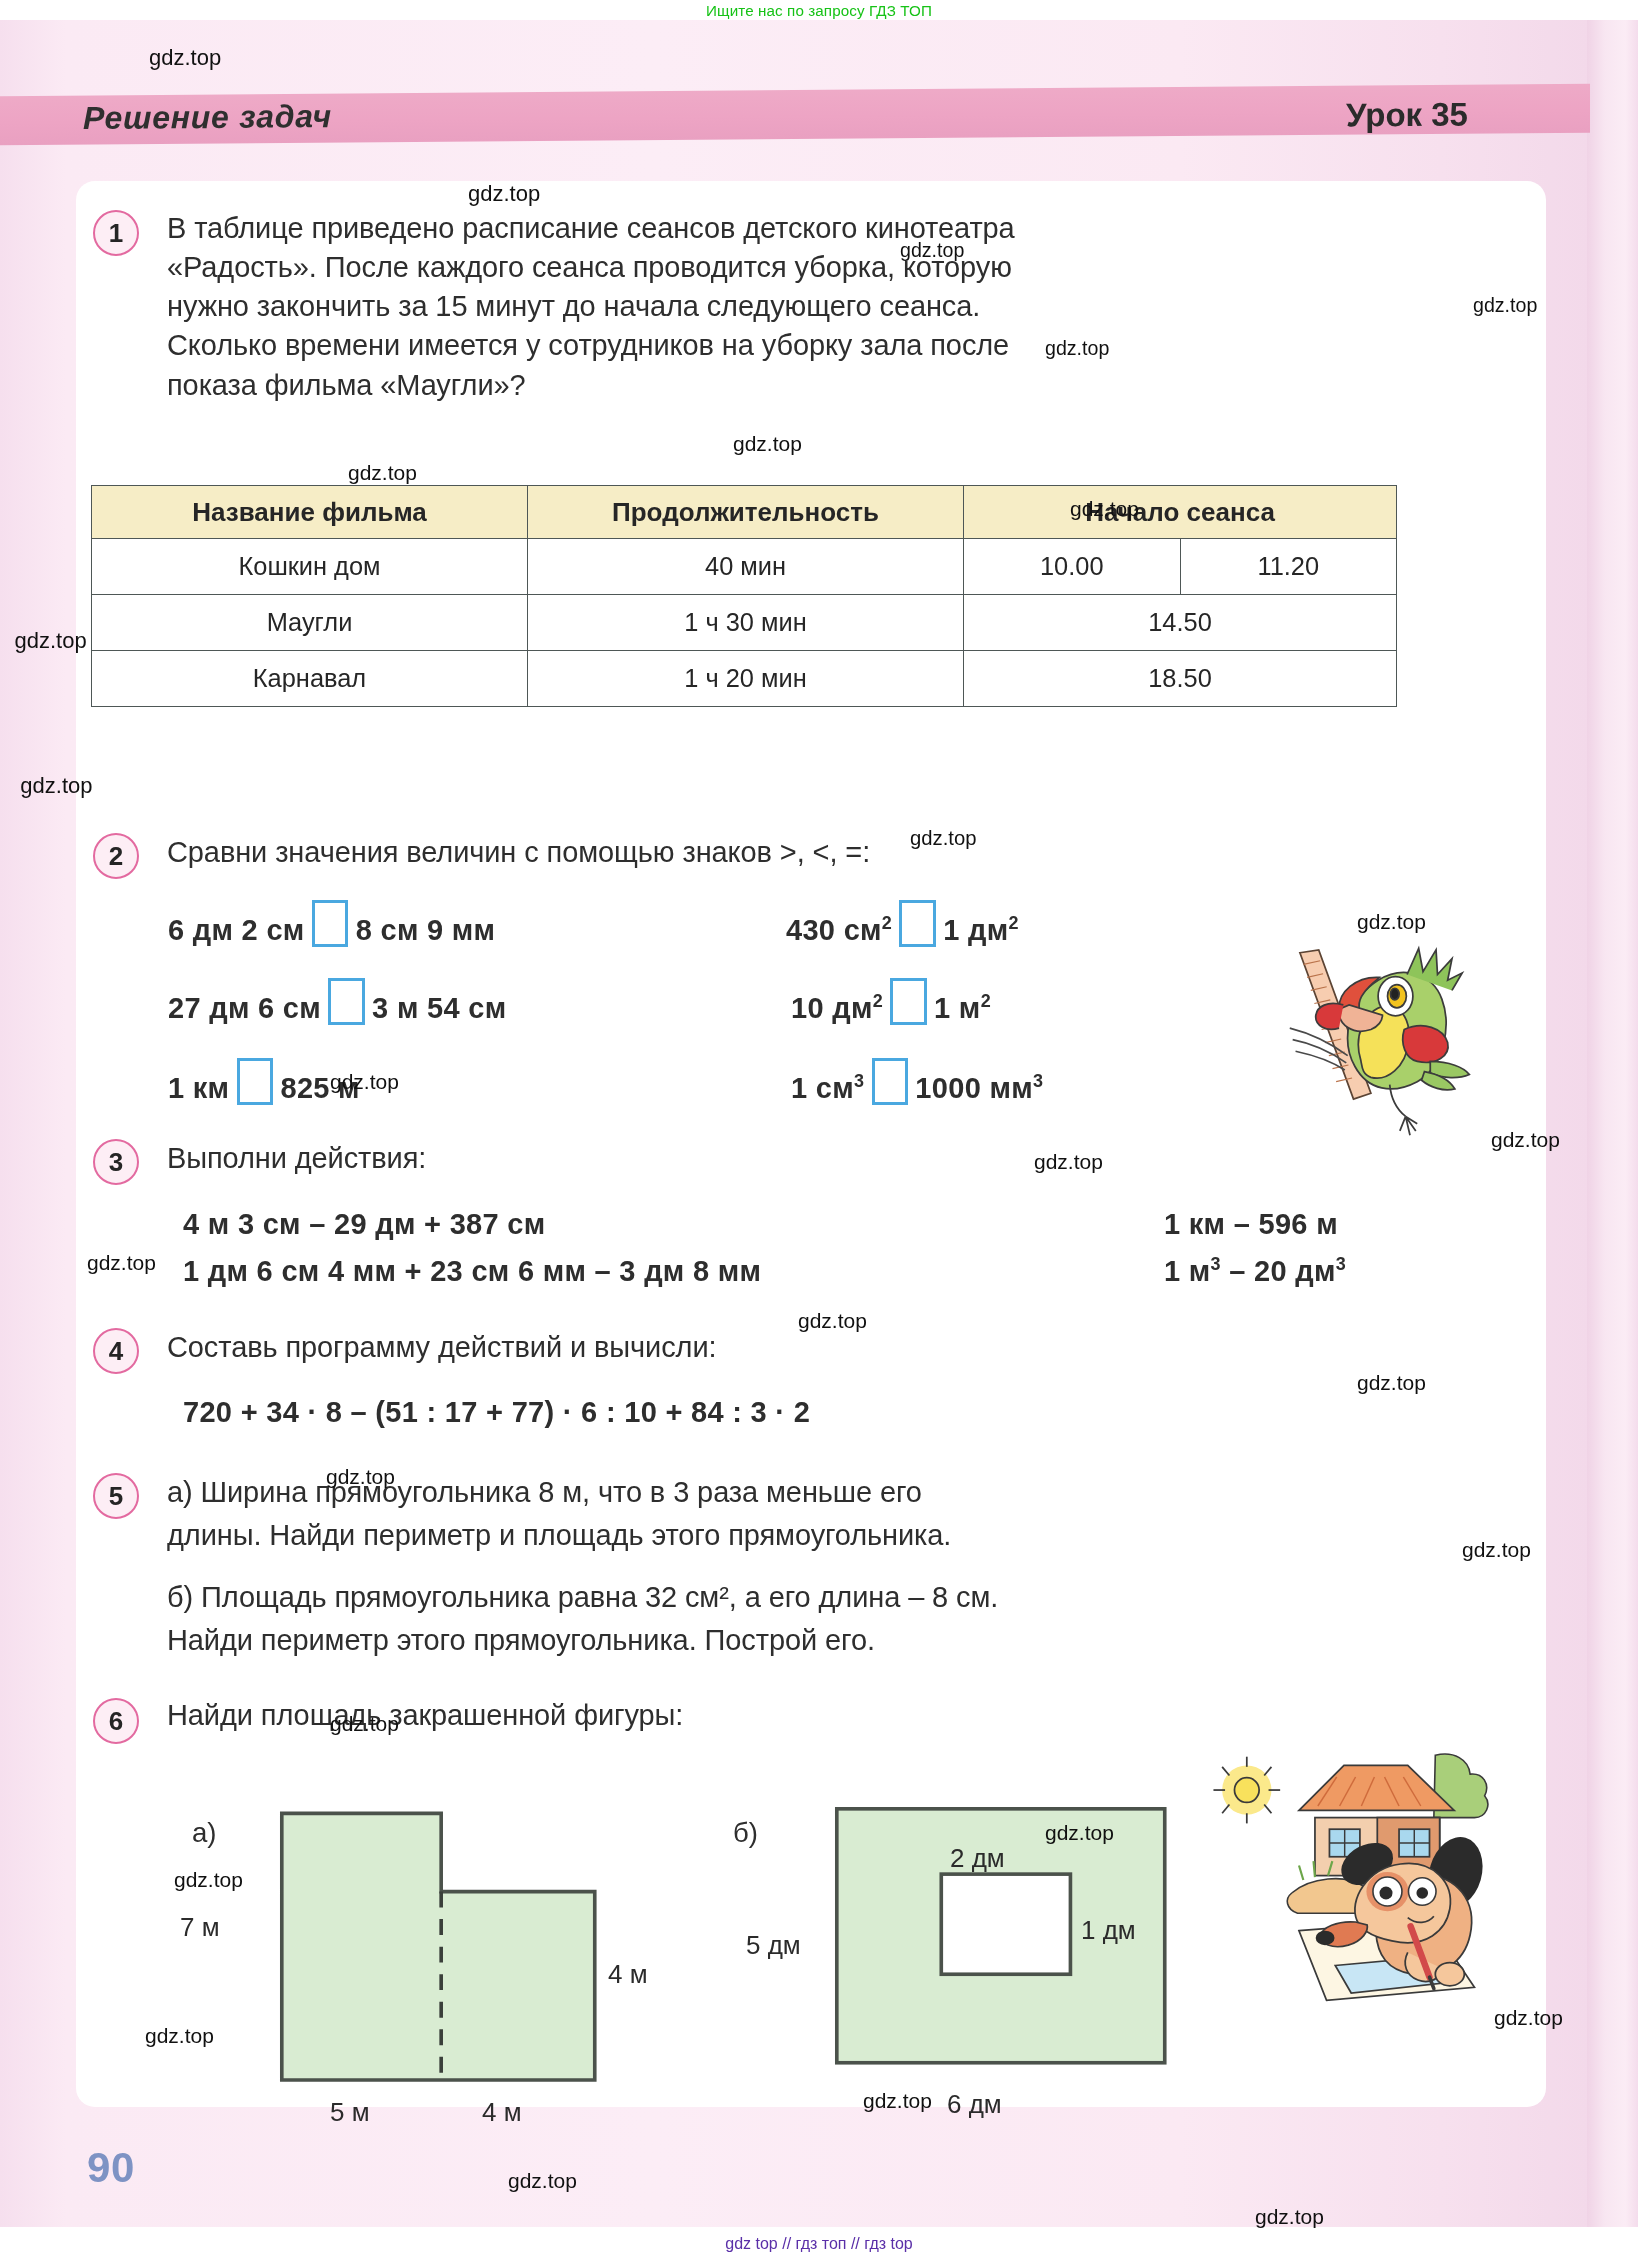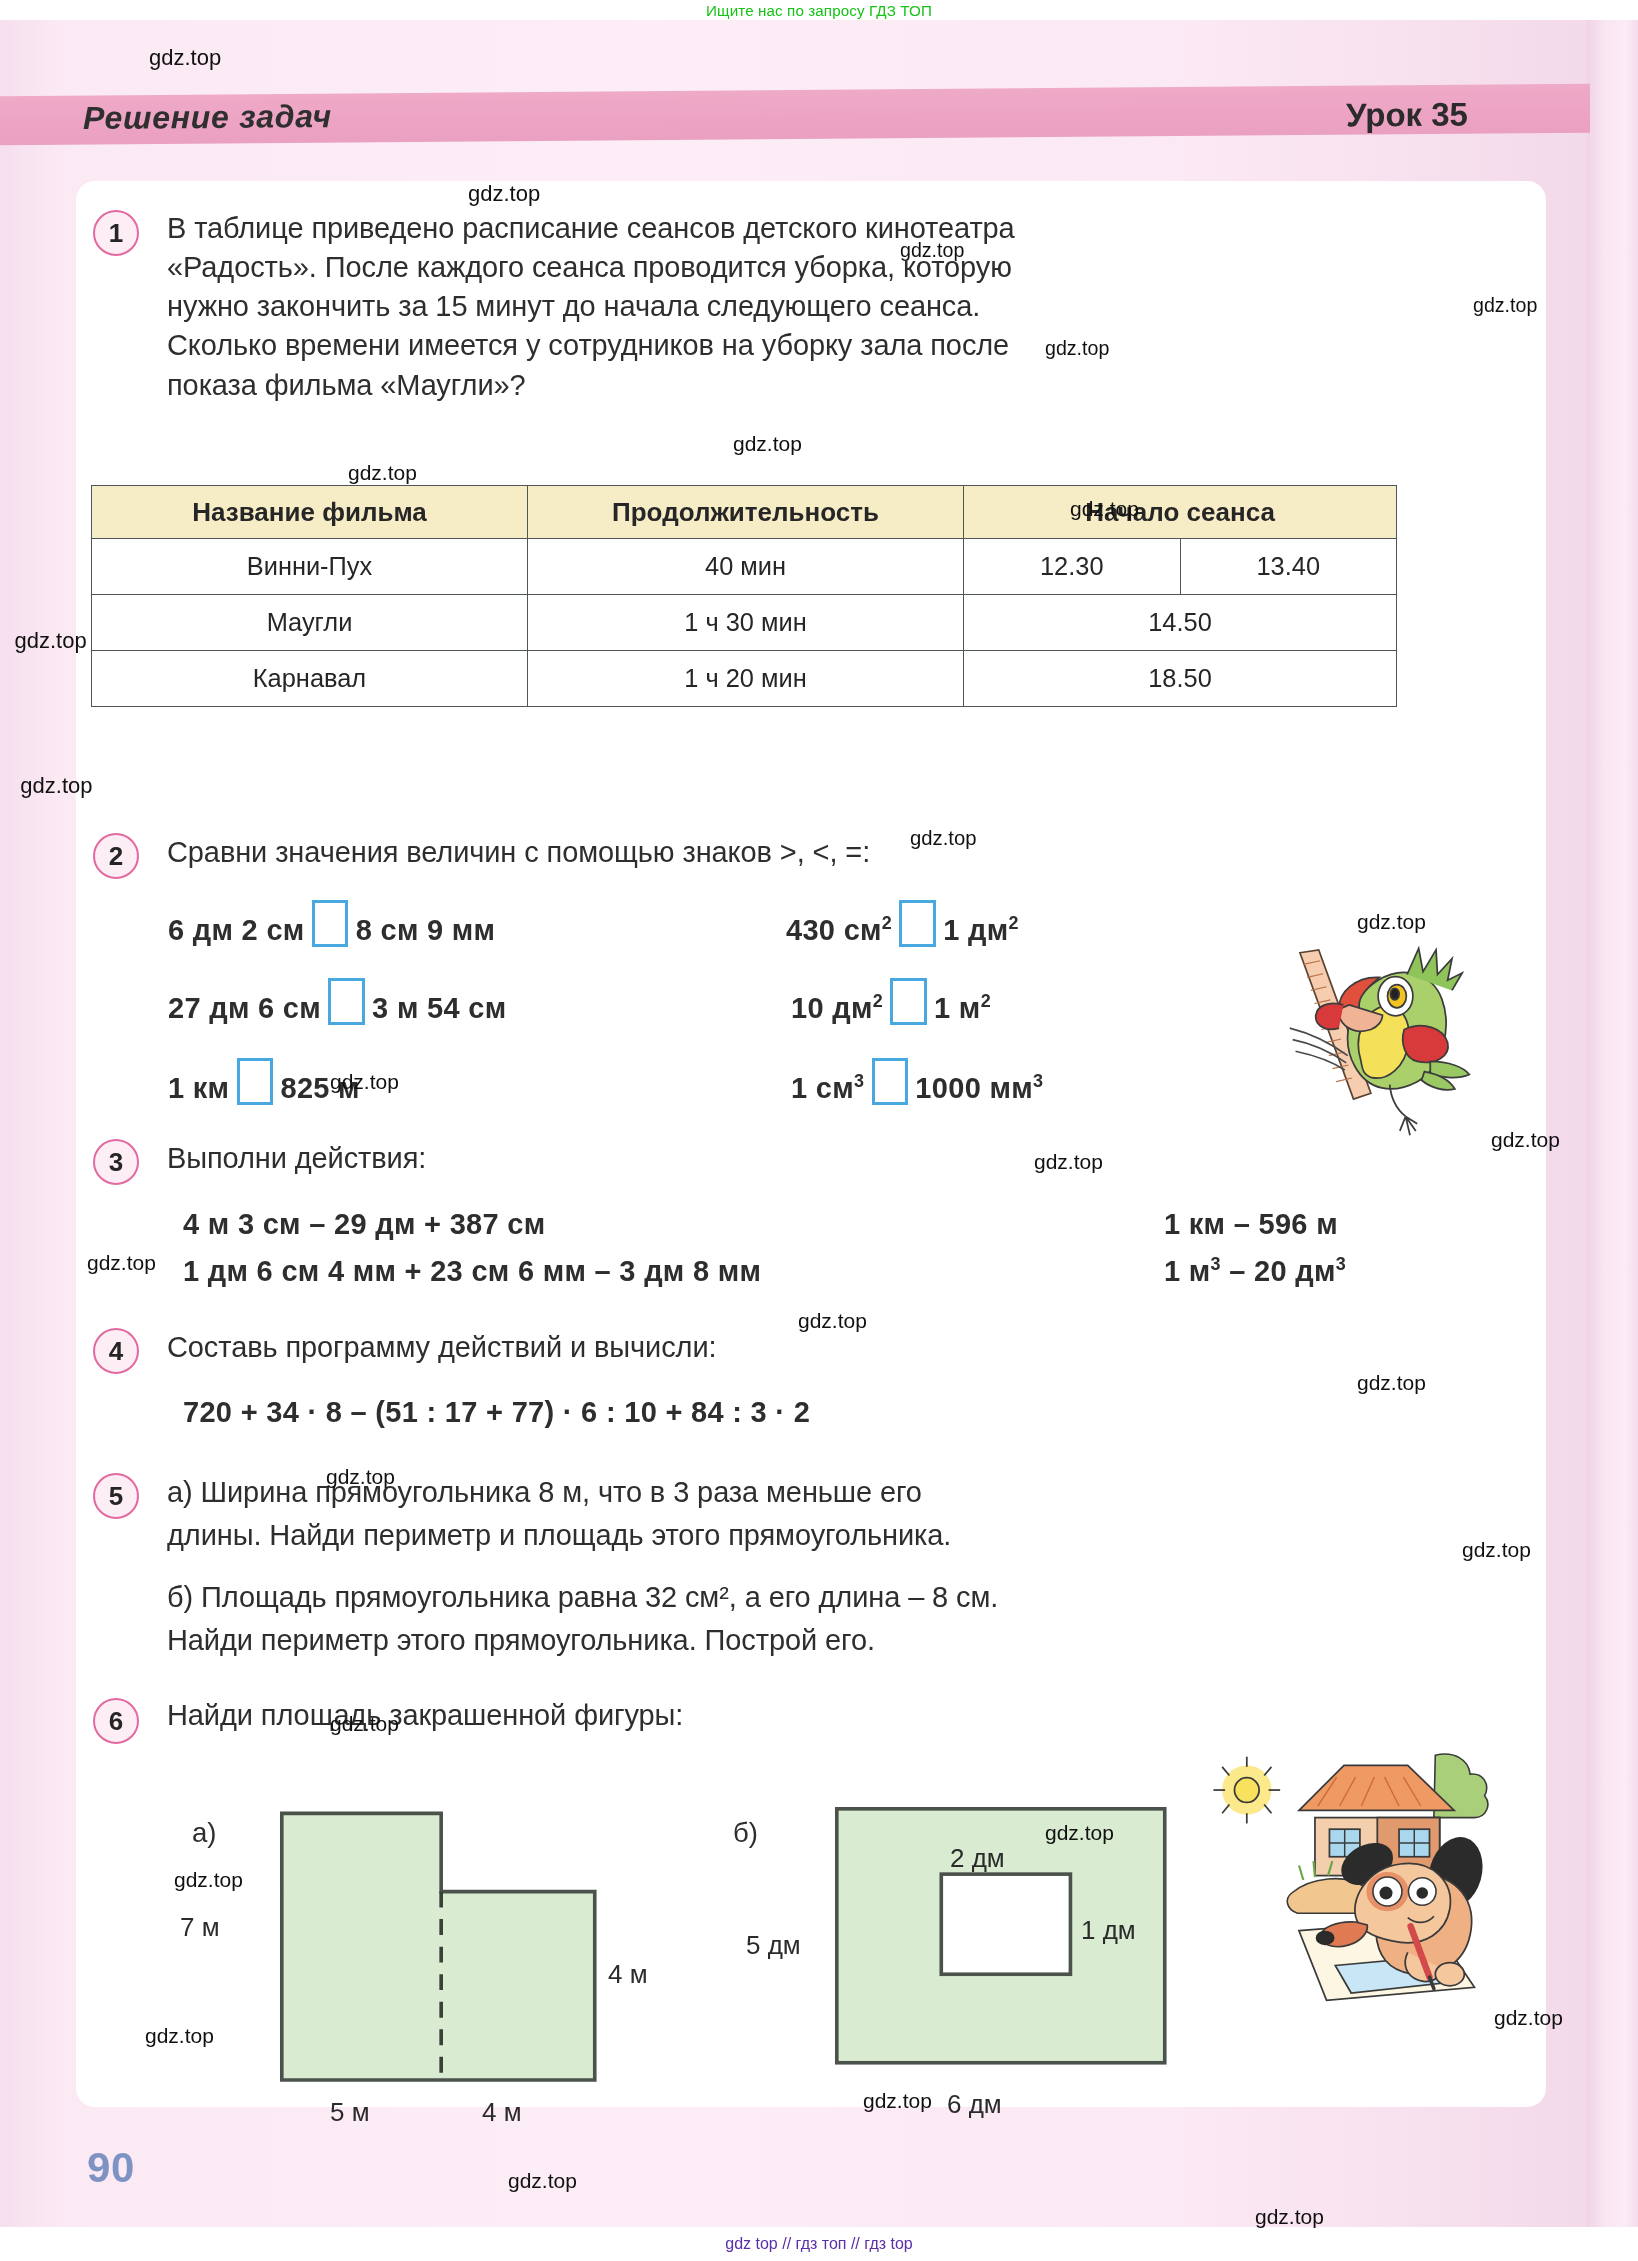--- a/index.html
+++ b/index.html
@@ -129,24 +129,24 @@
 <table id="sched">
   <thead>
     <tr>
       <th class="col-name">Название фильма</th>
       <th class="col-dur">Продолжительность</th>
       <th colspan="2">Начало сеанса</th>
     </tr>
   </thead>
   <tbody id="sched-body">
       <tr>
-        <td>Винни-Пух</td>
+        <td>Кошкин дом</td>
         <td>40 мин</td>
-        <td>12.30</td>
-        <td>13.40</td>
+        <td>10.00</td>
+        <td>11.20</td>
       </tr>
       <tr>
         <td>Маугли</td>
         <td>1 ч 30 мин</td>
         <td colspan="2">14.50</td>
       </tr>
       <tr>
         <td>Карнавал</td>
         <td>1 ч 20 мин</td>
         <td colspan="2">18.50</td>

